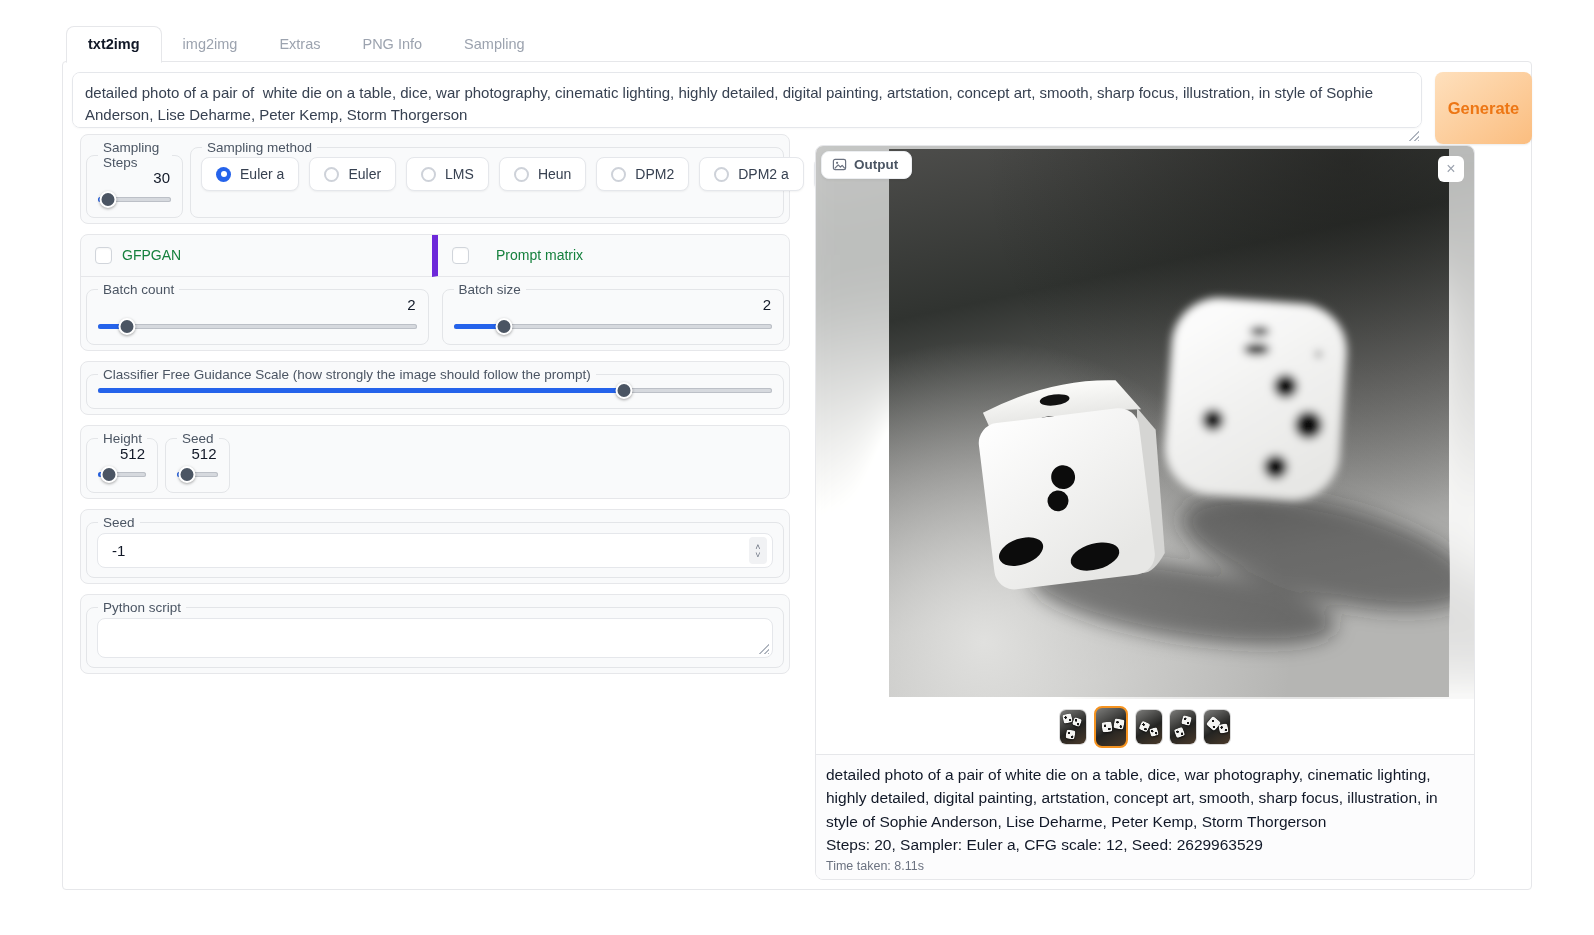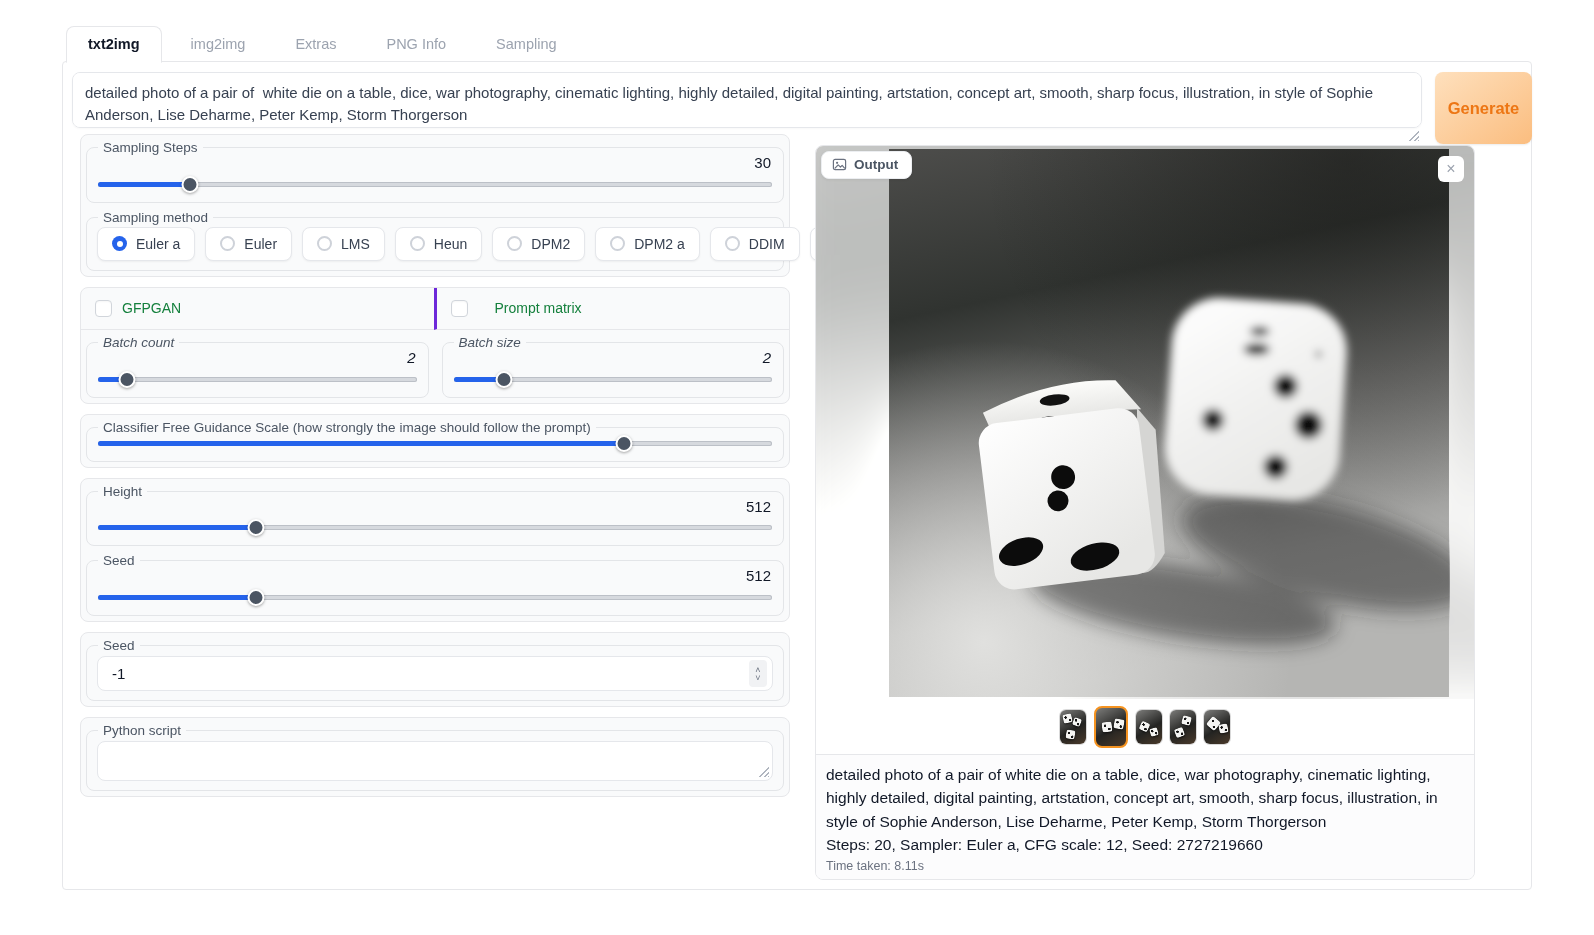--- a/index.html
+++ b/index.html
@@ -1,21 +1,21 @@
 <!DOCTYPE html>
 <html><head>
 <meta charset="utf-8">
 <style>
   html,body{margin:0;padding:0;background:#ffffff;}
   body{width:1594px;height:935px;position:relative;font-family:"Liberation Sans","DejaVu Sans",sans-serif;color:#1f2937;overflow:hidden;}
   *{box-sizing:border-box;}
 
   
   .app-frame{position:absolute;left:62px;top:61px;width:1470px;height:829px;border:1px solid #e6e7ea;border-radius:4px;background:#fff;}
-  .tabs{position:absolute;left:66px;top:26px;display:flex;align-items:flex-end;z-index:3;gap:8px;}
+  .tabs{position:absolute;left:66px;top:26px;display:flex;align-items:flex-end;z-index:3;}
   .tab{font-size:14.5px;padding:9px 21px 10px;color:#9ca3af;cursor:pointer;white-space:nowrap;}
   .tab.active{background:#fff;border:1px solid #e6e7ea;border-bottom:1px solid #fff;border-radius:8px 8px 0 0;color:#111827;font-weight:700;margin-bottom:-1px;}
 
   
   .prompt-row{position:absolute;left:72px;top:72px;width:1460px;display:flex;gap:13px;z-index:2;}
   .prompt-box{position:relative;width:1350px;}
   .prompt-box textarea{width:100%;height:56px;resize:none;border:1px solid #e5e7eb;border-radius:8px;padding:9px 12px;font-family:inherit;font-size:15px;color:#374151;line-height:1.45;outline:none;background:#fff;box-shadow:0 1px 2px rgba(0,0,0,.03);}
   .resize-grip{position:absolute;right:3px;bottom:3px;width:11px;height:11px;clip-path:polygon(100% 0,100% 100%,0 100%);background:repeating-linear-gradient(135deg,transparent 0 2px,#9ca3af 2px 3.2px);opacity:.8;}
   .generate-btn{width:97px;height:72px;border:none;border-radius:8px;background:linear-gradient(to bottom right,#fee0bd,#fbbd7f);color:#ed7614;font-weight:700;font-size:16.5px;font-family:inherit;cursor:pointer;box-shadow:0 1px 2px rgba(0,0,0,.08);}
 
@@ -32,25 +32,25 @@
   .slider .knob{position:absolute;top:0;width:17px;height:17px;border-radius:50%;background:#4b5563;border:2px solid #fff;box-shadow:0 1px 3px rgba(0,0,0,.35);transform:translateX(-50%);}
 
   .radio-row{display:flex;gap:10px;margin-top:2px;}
   .pill{display:flex;align-items:center;gap:9px;background:#fff;border:1px solid #e5e7eb;border-radius:8px;padding:8px 14px;font-size:14px;color:#374151;box-shadow:0 1px 2px rgba(0,0,0,.05);cursor:pointer;white-space:nowrap;}
   .rc{width:15px;height:15px;border-radius:50%;border:2px solid #ced2d9;background:#fff;flex:none;}
   .rc.on{border:none;background:#2563eb;position:relative;}
   .rc.on::after{content:"";position:absolute;left:4.5px;top:4.5px;width:6px;height:6px;border-radius:50%;background:#fff;}
 
   .split{display:flex;margin:-5px -5px 5px;}
   .split .cell{flex:1;padding:12px 14px;border-bottom:1px solid #e6e7ea;display:flex;align-items:center;gap:10px;font-size:14px;color:#15803d;}
-  .split .cell+.cell{border-left:3px solid #6d28d9;gap:27px;}
+  .split .cell+.cell{border-left:6px solid #6d28d9;gap:27px;}
   .checkbox{width:17px;height:17px;border:1.5px solid #d1d5db;border-radius:4px;background:#fff;box-shadow:inset 0 1px 2px rgba(0,0,0,.04);flex:none;cursor:pointer;}
-  .batch-row{display:flex;gap:13px;font-style:italic;}
+  .batch-row{display:flex;gap:13px;}
   .batch-row fieldset{flex:1;}
-  .stack{display:flex;flex-direction:column;gap:7px;}
+  .stack{display:flex;flex-direction:row;gap:7px;}
 
   .num-input{display:flex;align-items:center;background:#fff;border:1px solid #e5e7eb;border-radius:8px;height:35px;padding:0 5px 0 12px;margin-top:3px;}
   .num-input input{border:none;outline:none;flex:1;font-family:inherit;font-size:15px;color:#111827;background:transparent;}
   .spinner{width:18px;height:27px;background:#f1f2f4;border-radius:4px;display:flex;flex-direction:column;align-items:center;justify-content:center;color:#6b7280;font-size:9px;line-height:8px;cursor:pointer;user-select:none;}
   .script-box{position:relative;background:#fff;border:1px solid #e5e7eb;border-radius:8px;height:40px;margin-top:3px;}
 
   
   .output-panel{position:absolute;left:815px;top:145px;width:660px;height:735px;border:1px solid #e6e7ea;border-radius:8px;background:#fff;overflow:hidden;}
   .gallery{position:relative;height:553px;overflow:hidden;background:#fff;}
   .backdrop-svg{position:absolute;left:-48px;top:-50px;width:800px;height:660px;filter:blur(30px) brightness(1.6);opacity:.38;}
@@ -330,16 +330,16 @@
       <div class="mini-die" style="left:5px;top:18px;width:9px;height:9px;transform:rotate(-20deg);"></div>
     </div>
     <div class="thumb-item">
       <div class="mini-die" style="left:4px;top:8px;width:11px;height:11px;transform:rotate(40deg);"></div>
       <div class="mini-die" style="left:15px;top:14px;width:9px;height:9px;transform:rotate(-10deg);"></div>
     </div>
   </div>
 
   <div class="info">
     <div class="info-prompt">detailed photo of a pair of white die on a table, dice, war photography, cinematic lighting, highly detailed, digital painting, artstation, concept art, smooth, sharp focus, illustration, in style of Sophie Anderson, Lise Deharme, Peter Kemp, Storm Thorgerson</div>
-    <div class="info-params">Steps: 20, Sampler: Euler a, CFG scale: 12, Seed: 2727219660</div>
+    <div class="info-params">Steps: 20, Sampler: Euler a, CFG scale: 12, Seed: 2629963529</div>
     <div class="info-time">Time taken: 8.11s</div>
   </div>
 </div>
 
 </body></html>

